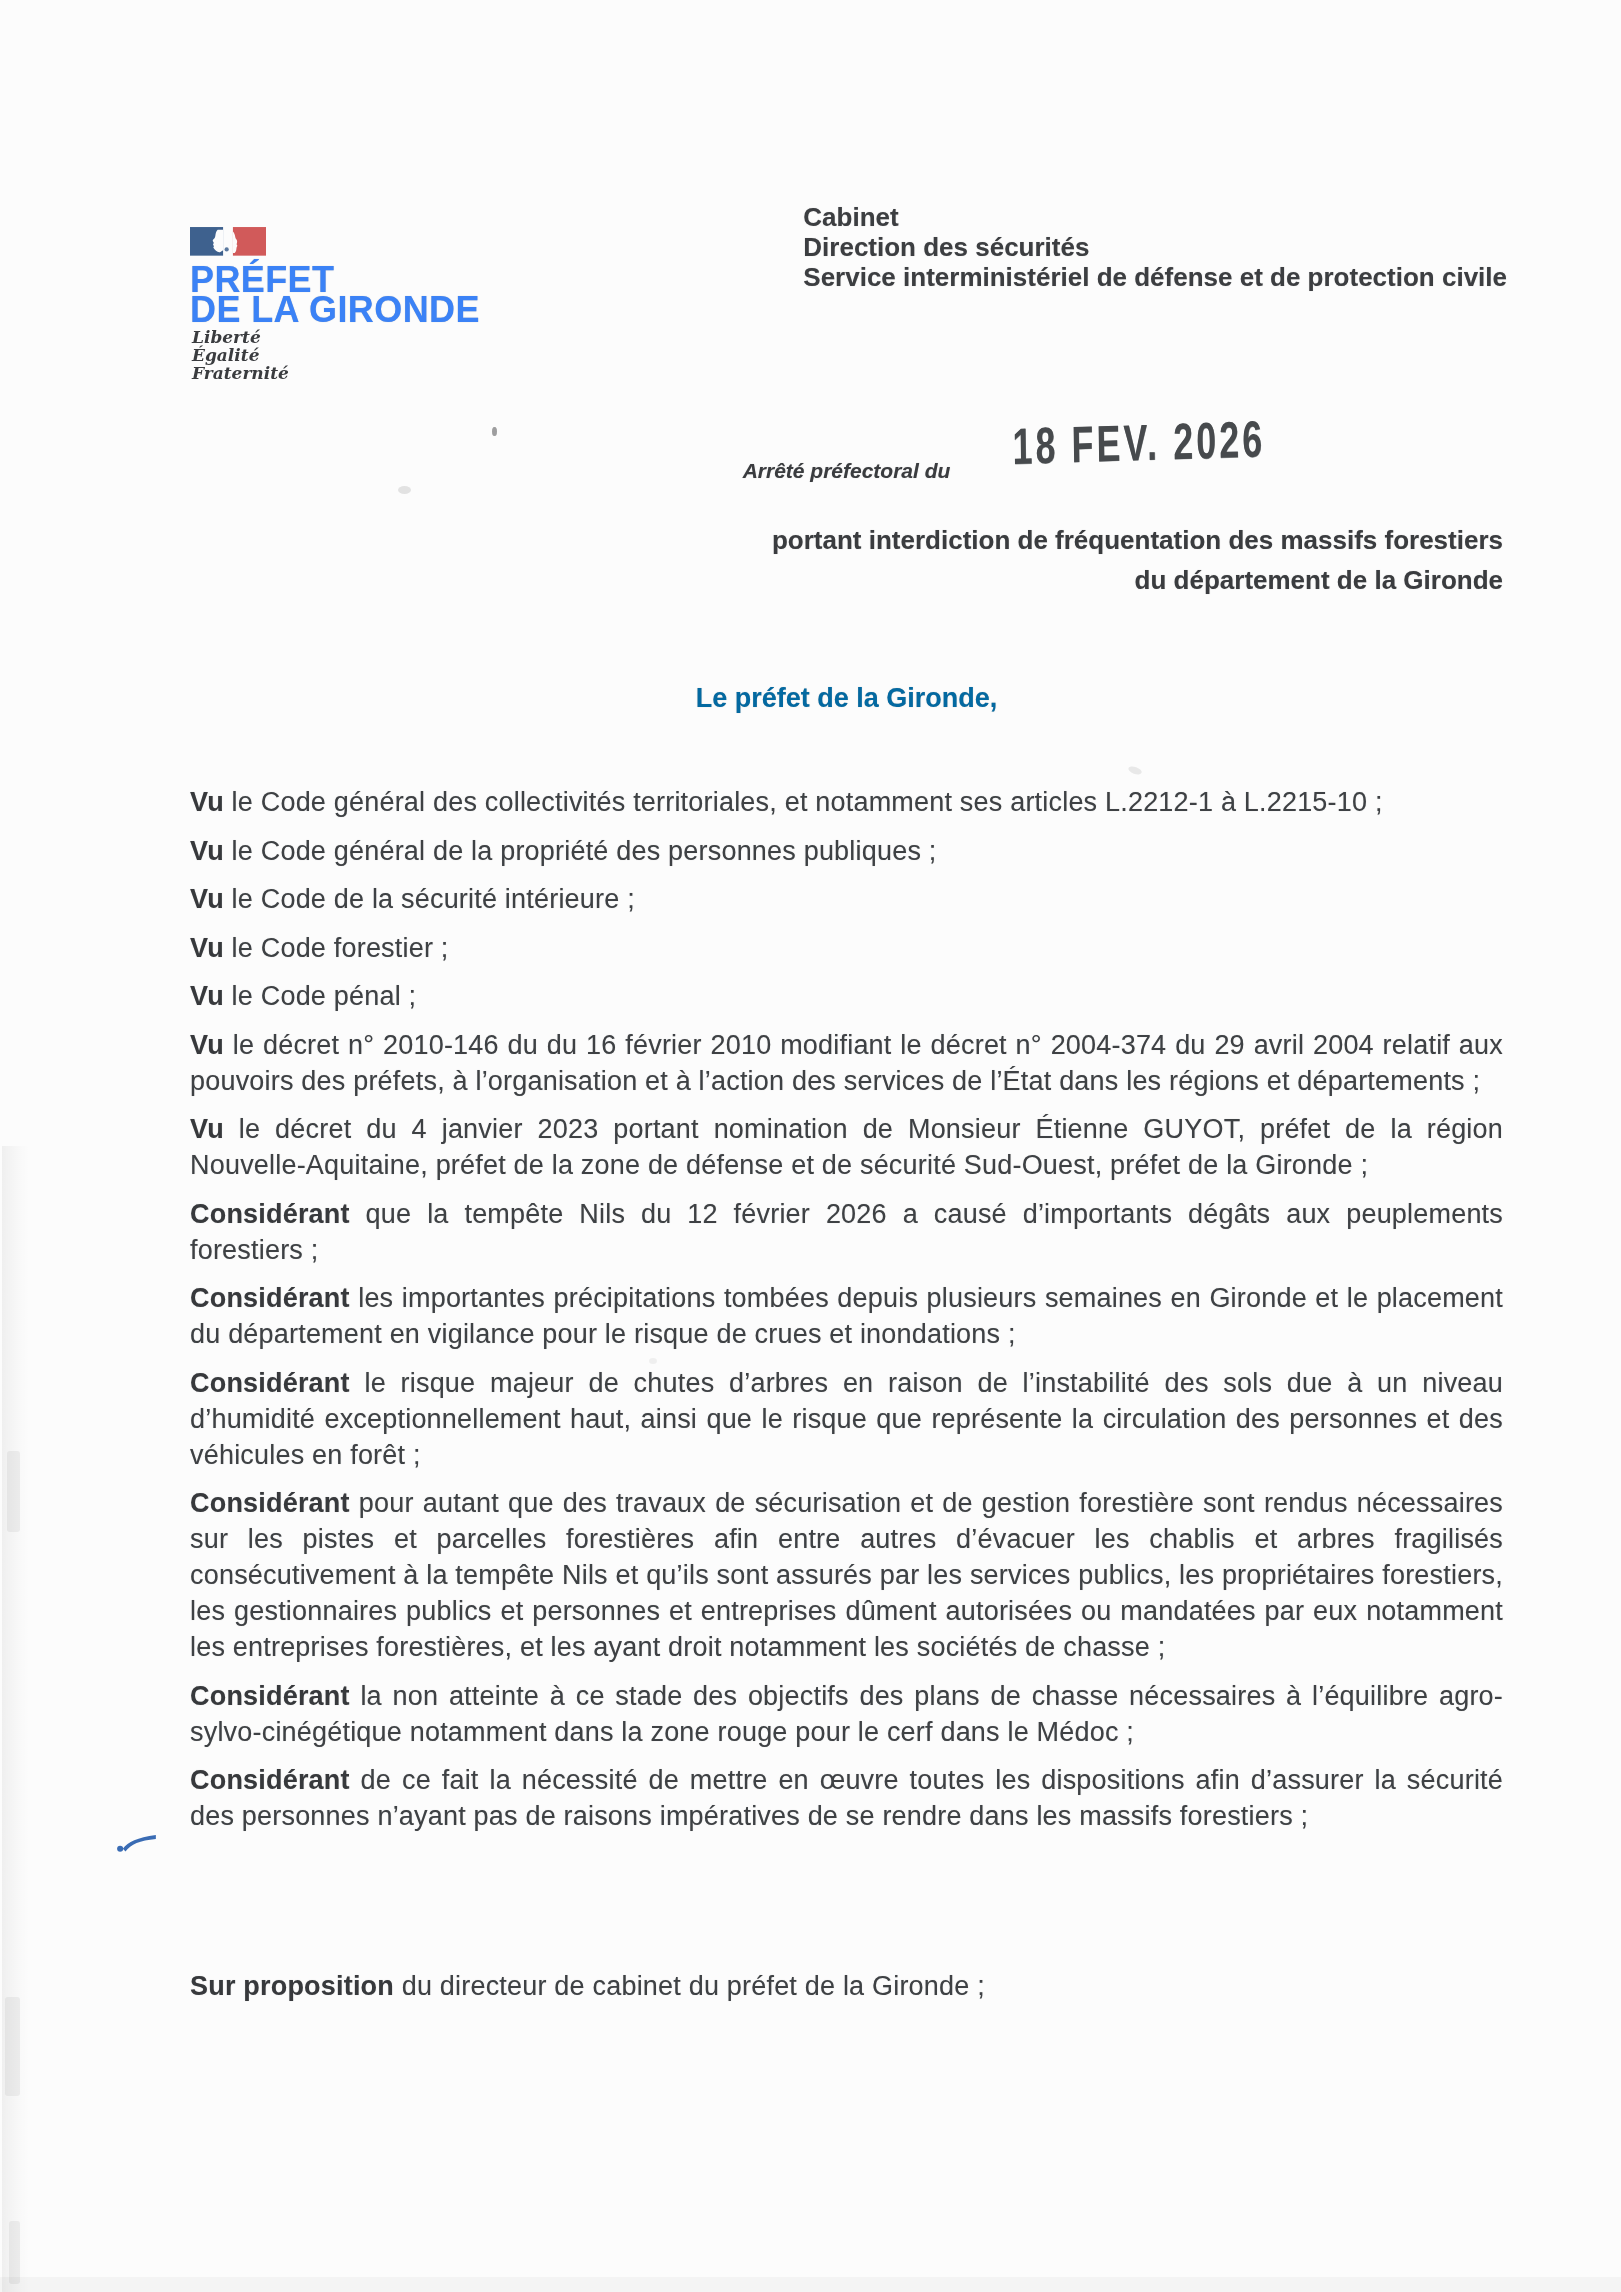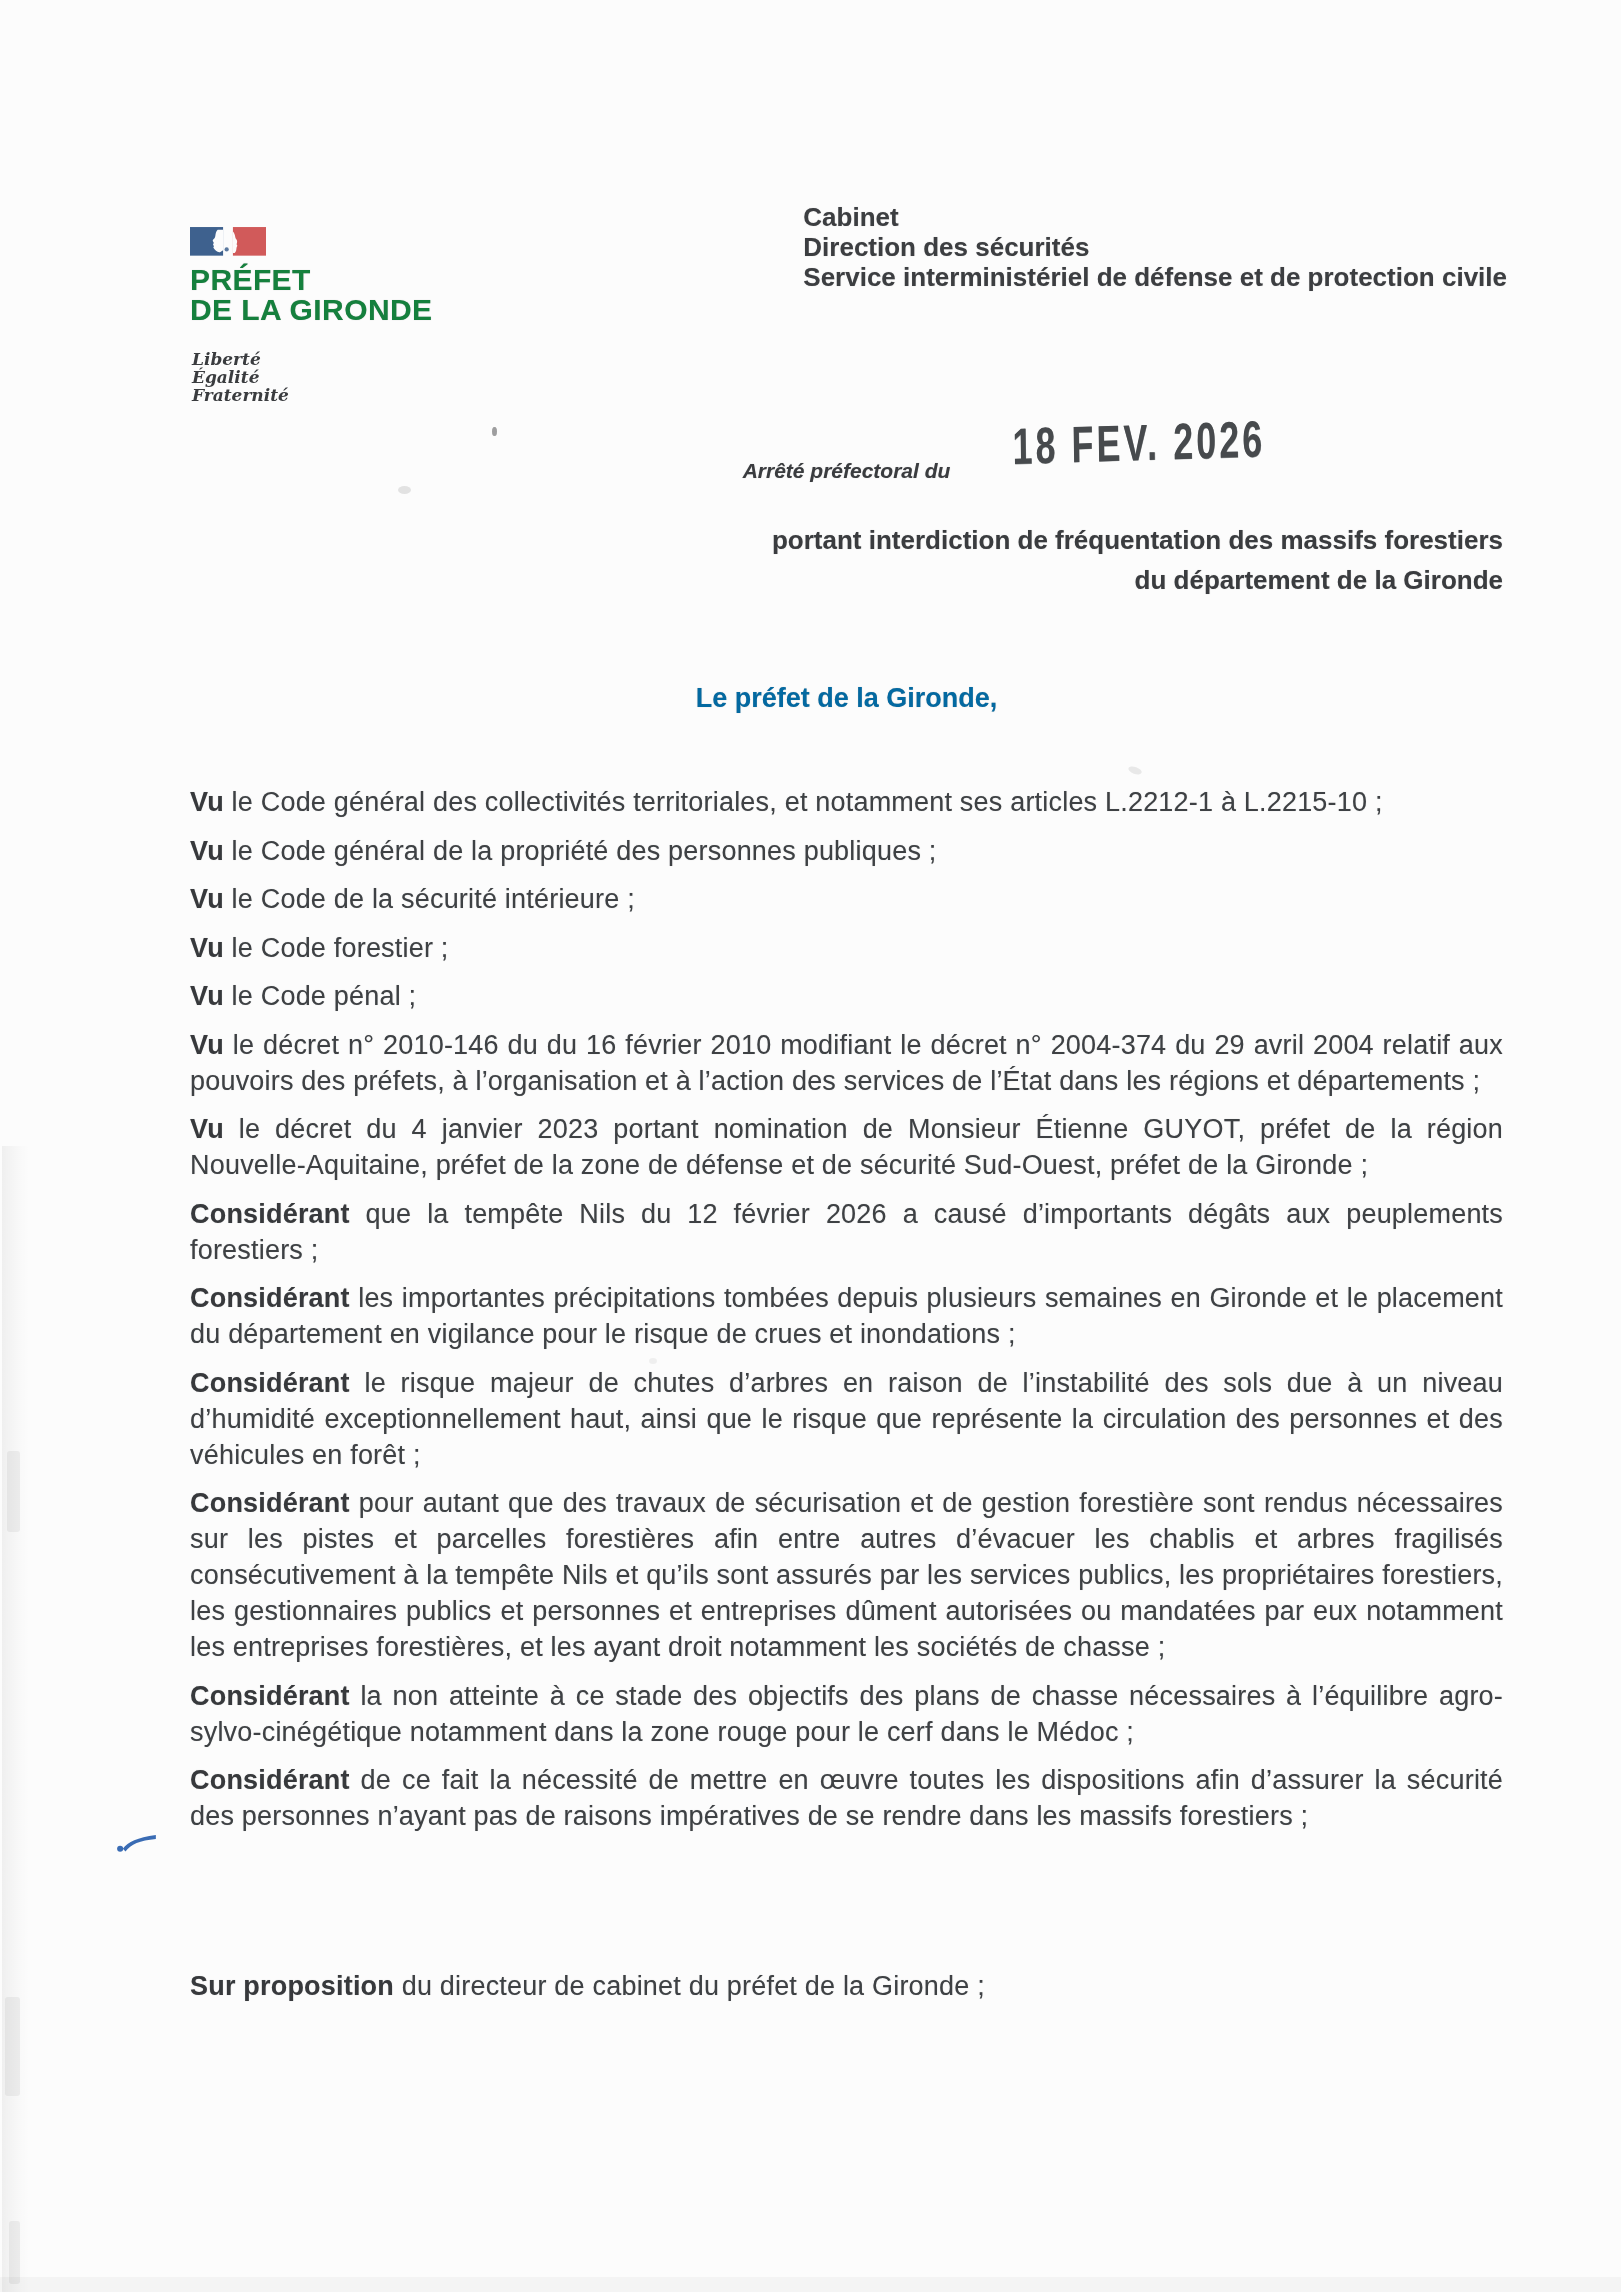--- a/index.html
+++ b/index.html
@@ -8,29 +8,29 @@
     width:1622px;height:2293px;
     background:#fcfcfc;
     overflow:hidden;
     font-family:"Liberation Sans",sans-serif;
     color:#3e4144;
   }
   
   .logo-flag{position:absolute;left:190px;top:227px;}
   .logo-name{
     position:absolute;left:190px;top:265px;
-    font-weight:700;font-size:30px;line-height:30px;
-    color:#15803d;letter-spacing:0.4px;
+    font-weight:700;font-size:36px;line-height:30px;
+    color:#3b82f6;letter-spacing:0.4px;
     text-shadow:0 0 0.9px rgba(60,60,60,.35);
   }
   .logo-motto{
     position:absolute;left:192px;top:328px;
     font-family:"DejaVu Serif","Liberation Serif",serif;
     font-style:italic;font-weight:700;
-    font-size:17px;line-height:18px;color:#3a3c3f;margin-top:22px;
+    font-size:17px;line-height:18px;color:#3a3c3f;
   }
   
   .header-right{
     position:absolute;right:115px;top:202px;
     text-align:left;font-weight:700;font-size:26px;line-height:30px;
     color:#3c3e41;text-shadow:0 0 0.9px rgba(60,60,60,.35);
     white-space:nowrap;
   }
   
   .title-label{

